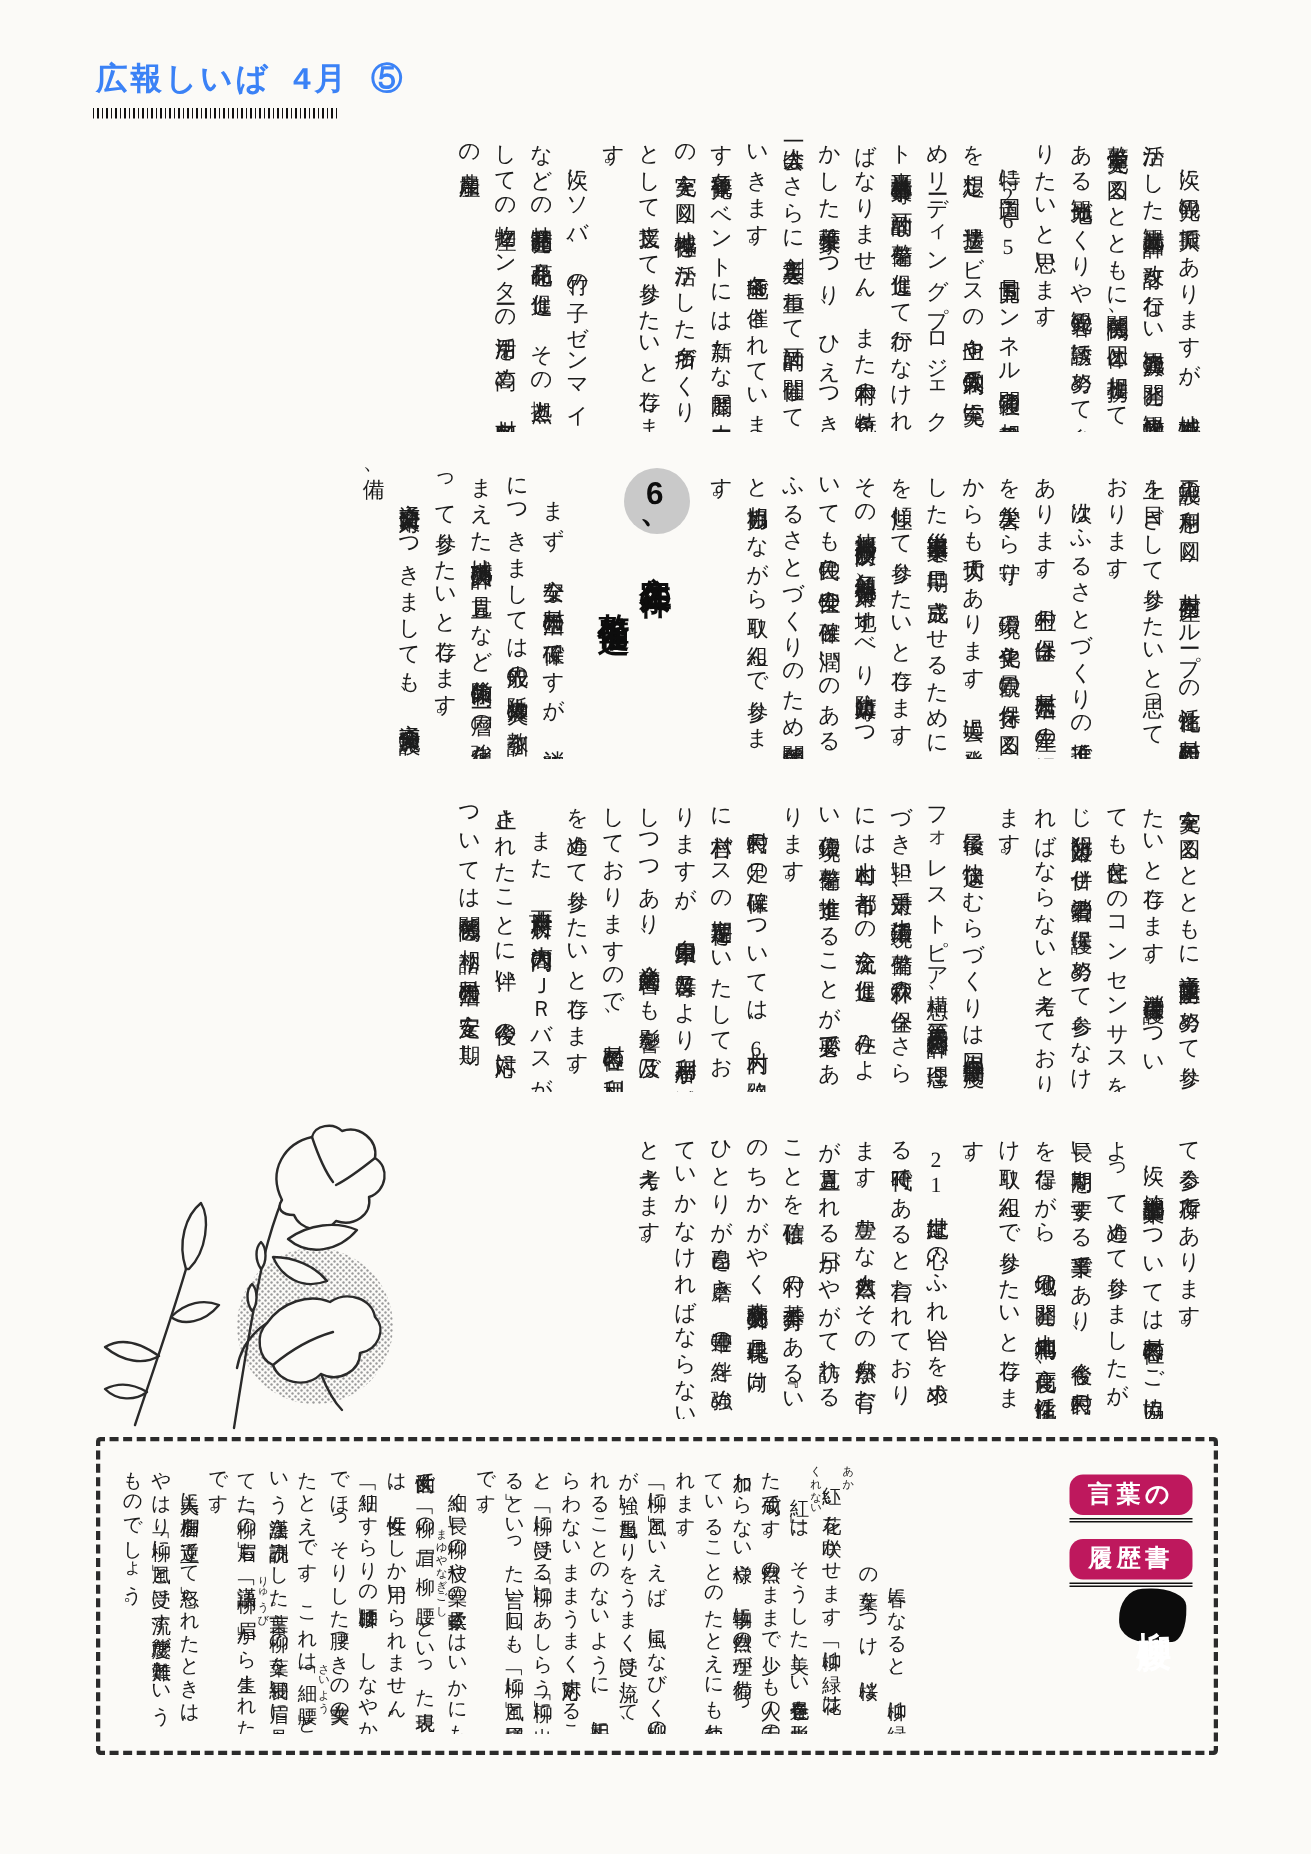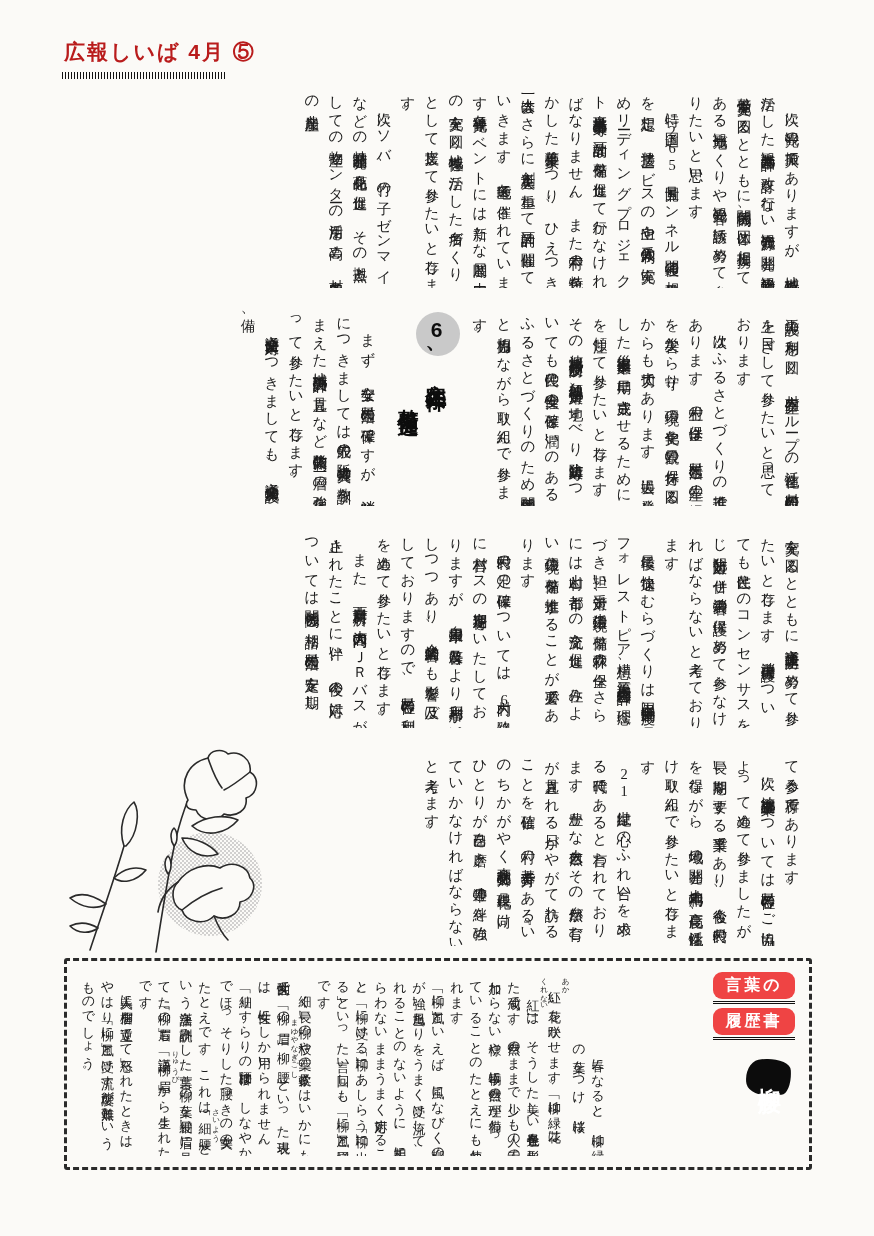--- a/index.html
+++ b/index.html
@@ -4,22 +4,22 @@
 <style>
   html,body { margin:0; padding:0; background:#e9e9e6; }
   .page {
     position:relative; width:874px; height:1236px; margin:0 auto;
     background:#fbfaf7; color:#1c1c1c; overflow:hidden;
     font-family:"Liberation Serif", serif;
   }
   
   .masthead { position:absolute; left:64px; top:38px; }
   .masthead h1 {
-    margin:0; font-family:Liberation Sans, sans-serif;
-    font-size:21px; font-weight:bold; letter-spacing:2px; color:#b91c1c;
+    margin:0; font-family:Liberation Mono, monospace;
+    font-size:21px; font-weight:bold; letter-spacing:2px; color:#3b82f6;
   }
   .stripe {
     position:absolute; left:62px; top:72px; width:164px; height:7px;
     background:repeating-linear-gradient(90deg,#111 0 1px,transparent 1px 3px);
   }
   
   .band {
     position:absolute; left:64px; width:740px; overflow:hidden;
     writing-mode:vertical-rl; text-orientation:upright;
     font-size:14.5px; line-height:24px; letter-spacing:1.2px;
@@ -54,23 +54,23 @@
   .box-text {
     writing-mode:vertical-rl; text-orientation:upright; height:184px;
     font-size:13px; line-height:19px; letter-spacing:0.4px; overflow:hidden;
   }
   .box-text p { margin:0; }
   .box-text p.intro { margin-top:64px; margin-right:52px; height:118px; }
   ruby rt { font-size:7.5px; letter-spacing:0; font-weight:normal; }
   .box-header { position:absolute; top:0; right:2px; width:82px; writing-mode:horizontal-tb; z-index:2; }
   .bar-wrap { border-bottom:3px double #111; padding-bottom:2px; margin-bottom:4px; }
   .bar {
-    background:#ef4444; color:#fff; text-align:center;
+    background:#be185d; color:#fff; text-align:center;
     font-family:"Liberation Sans", sans-serif; font-weight:bold;
-    font-size:16px; letter-spacing:3px; padding:3px 0; border-radius:9px;
+    font-size:16px; letter-spacing:3px; padding:3px 0; border-radius:9px;margin-top:11px;
   }
   .box-title {
     position:absolute; top:87px; right:6px; z-index:2;
     writing-mode:vertical-rl; text-orientation:upright;
     background:#0c0c0c; color:#fff; font-weight:bold; font-size:23px;
     letter-spacing:7px; padding:10px 7px 12px 7px;
     border-radius:16px 24px 10px 20px / 20px 12px 22px 14px;
     transform:rotate(-1.5deg);
   }
 </style>

